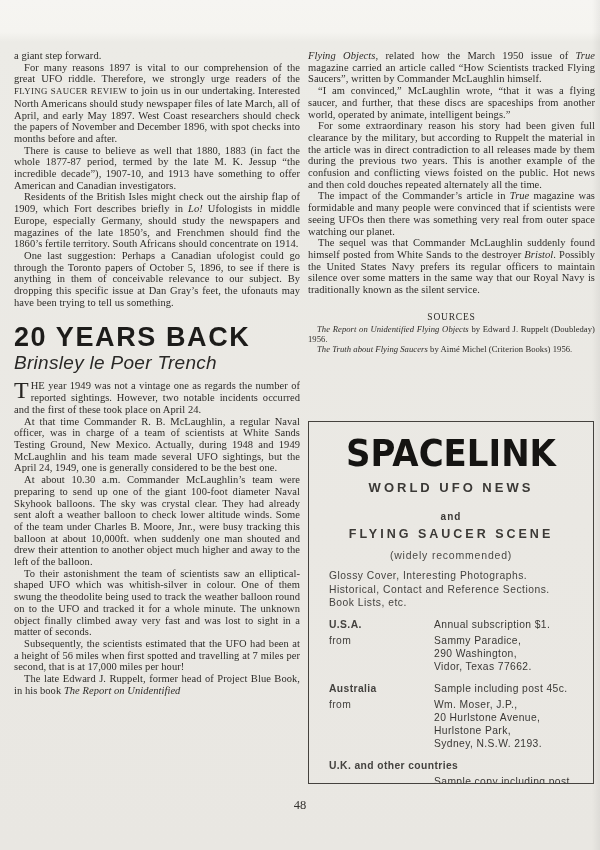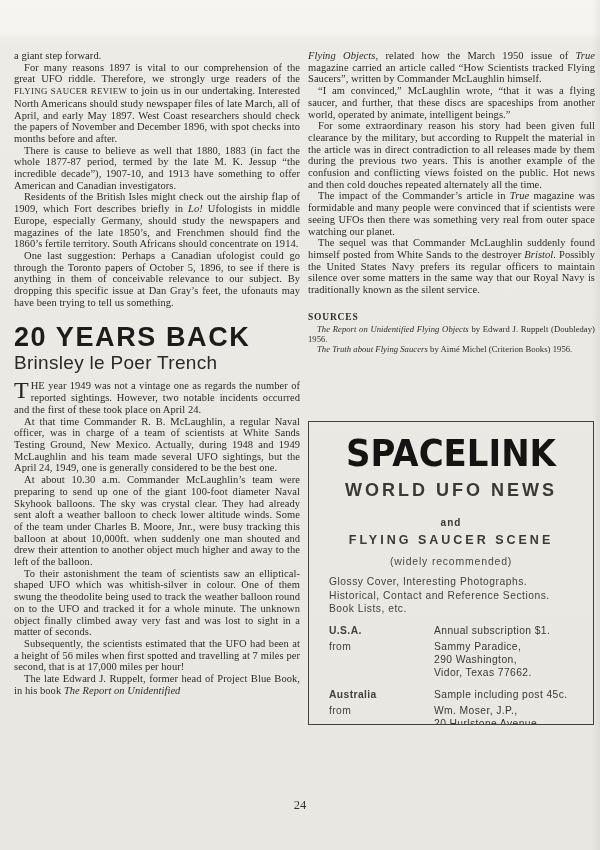--- a/index.html
+++ b/index.html
@@ -16,42 +16,42 @@
   .para{margin:0;}
   .indent{text-indent:10px;}
   .st-i{font-style:italic;}
   .st-sc{font-size:8.8px;letter-spacing:0.4px;}
 
   .heading{
     font-family:"Liberation Sans",sans-serif;font-weight:700;font-size:27px;
     letter-spacing:1.6px;color:#1d1c1a;margin:15px 0 0 0;line-height:28px;text-align:left;
   }
   .byline{
-    font-family:"Liberation Sans",sans-serif;font-weight:400;
+    font-family:"Liberation Sans",sans-serif;font-style:italic;font-weight:400;
     font-size:19px;color:#2a2927;margin:1px 0 7px 0;line-height:21px;text-align:left;letter-spacing:0.3px;
   }
   .dropcap{float:left;font-size:24px;line-height:20px;padding:0 2px 0 0;color:#262421;}
 
   .sources{margin-top:8px;}
   .sources-title{
-    text-align:left;font-weight:700;font-size:9.5px;letter-spacing:0.8px;margin:16px 0 2px 0;
+    text-align:center;font-weight:400;font-size:9.5px;letter-spacing:0.8px;margin:16px 0 2px 0;
   }
   .sources-list p{margin:0;font-size:8.6px;line-height:9.8px;text-indent:9px;text-align:justify;}
 
   .ad-box{
-    position:absolute;left:308px;top:421px;width:286px;height:304px;
+    position:absolute;left:308px;top:421px;width:286px;height:363px;
     border:1.5px solid #45423e;box-sizing:border-box;overflow:hidden;
     font-family:"Liberation Sans",sans-serif;color:#3a3835;
   }
   .ad-logo{
     text-align:center;margin-top:13px;
     font-family:"DejaVu Sans",sans-serif;font-weight:800;font-size:34px;line-height:36px;
     letter-spacing:0px;color:#151412;transform:scaleY(1.08);
   }
-  .ad-h1{ text-align:center;font-weight:700;font-size:18px;letter-spacing:3px;margin-top:9px;color:#3b3936;}
+  .ad-h1{ text-align:center;font-weight:700;font-size:13px;letter-spacing:3px;margin-top:9px;color:#3b3936;}
   .ad-and{ text-align:center;font-weight:700;font-size:10px;letter-spacing:1px;margin-top:16px;}
   .ad-h2{ text-align:center;font-weight:700;font-size:12.5px;letter-spacing:3px;margin-top:5px;color:#3b3936;}
   .ad-rec{ text-align:center;font-weight:400;font-size:10.5px;letter-spacing:0.8px;margin-top:8px;color:#4a4845;}
   .ad-intro{ margin:8px 18px 0 20px;font-size:10.3px;line-height:13.5px;letter-spacing:0.5px;color:#44423f;}
   .ad-rows{margin:8px 10px 0 20px;font-size:10.3px;line-height:13px;letter-spacing:0.4px;}
   .ad-row{display:flex;margin-bottom:3px;gap:41px;}
   .ad-row.gap{margin-bottom:9px;}
   .ad-label{width:64px;flex:none;color:#44423f;}
   .ad-label.bold{font-weight:700;}
   .ad-row.full .ad-label{width:auto;font-weight:700;}
@@ -150,13 +150,13 @@
     <div class="ad-row">
       <div class="ad-label"></div>
       <div class="ad-lines">
           <div>Sample copy including post 3/6.</div>
         </div>
     </div>
 
   </div>
 </div>
 
-<div class="page-number">24</div>
+<div class="page-number">48</div>
 
 </body></html>

